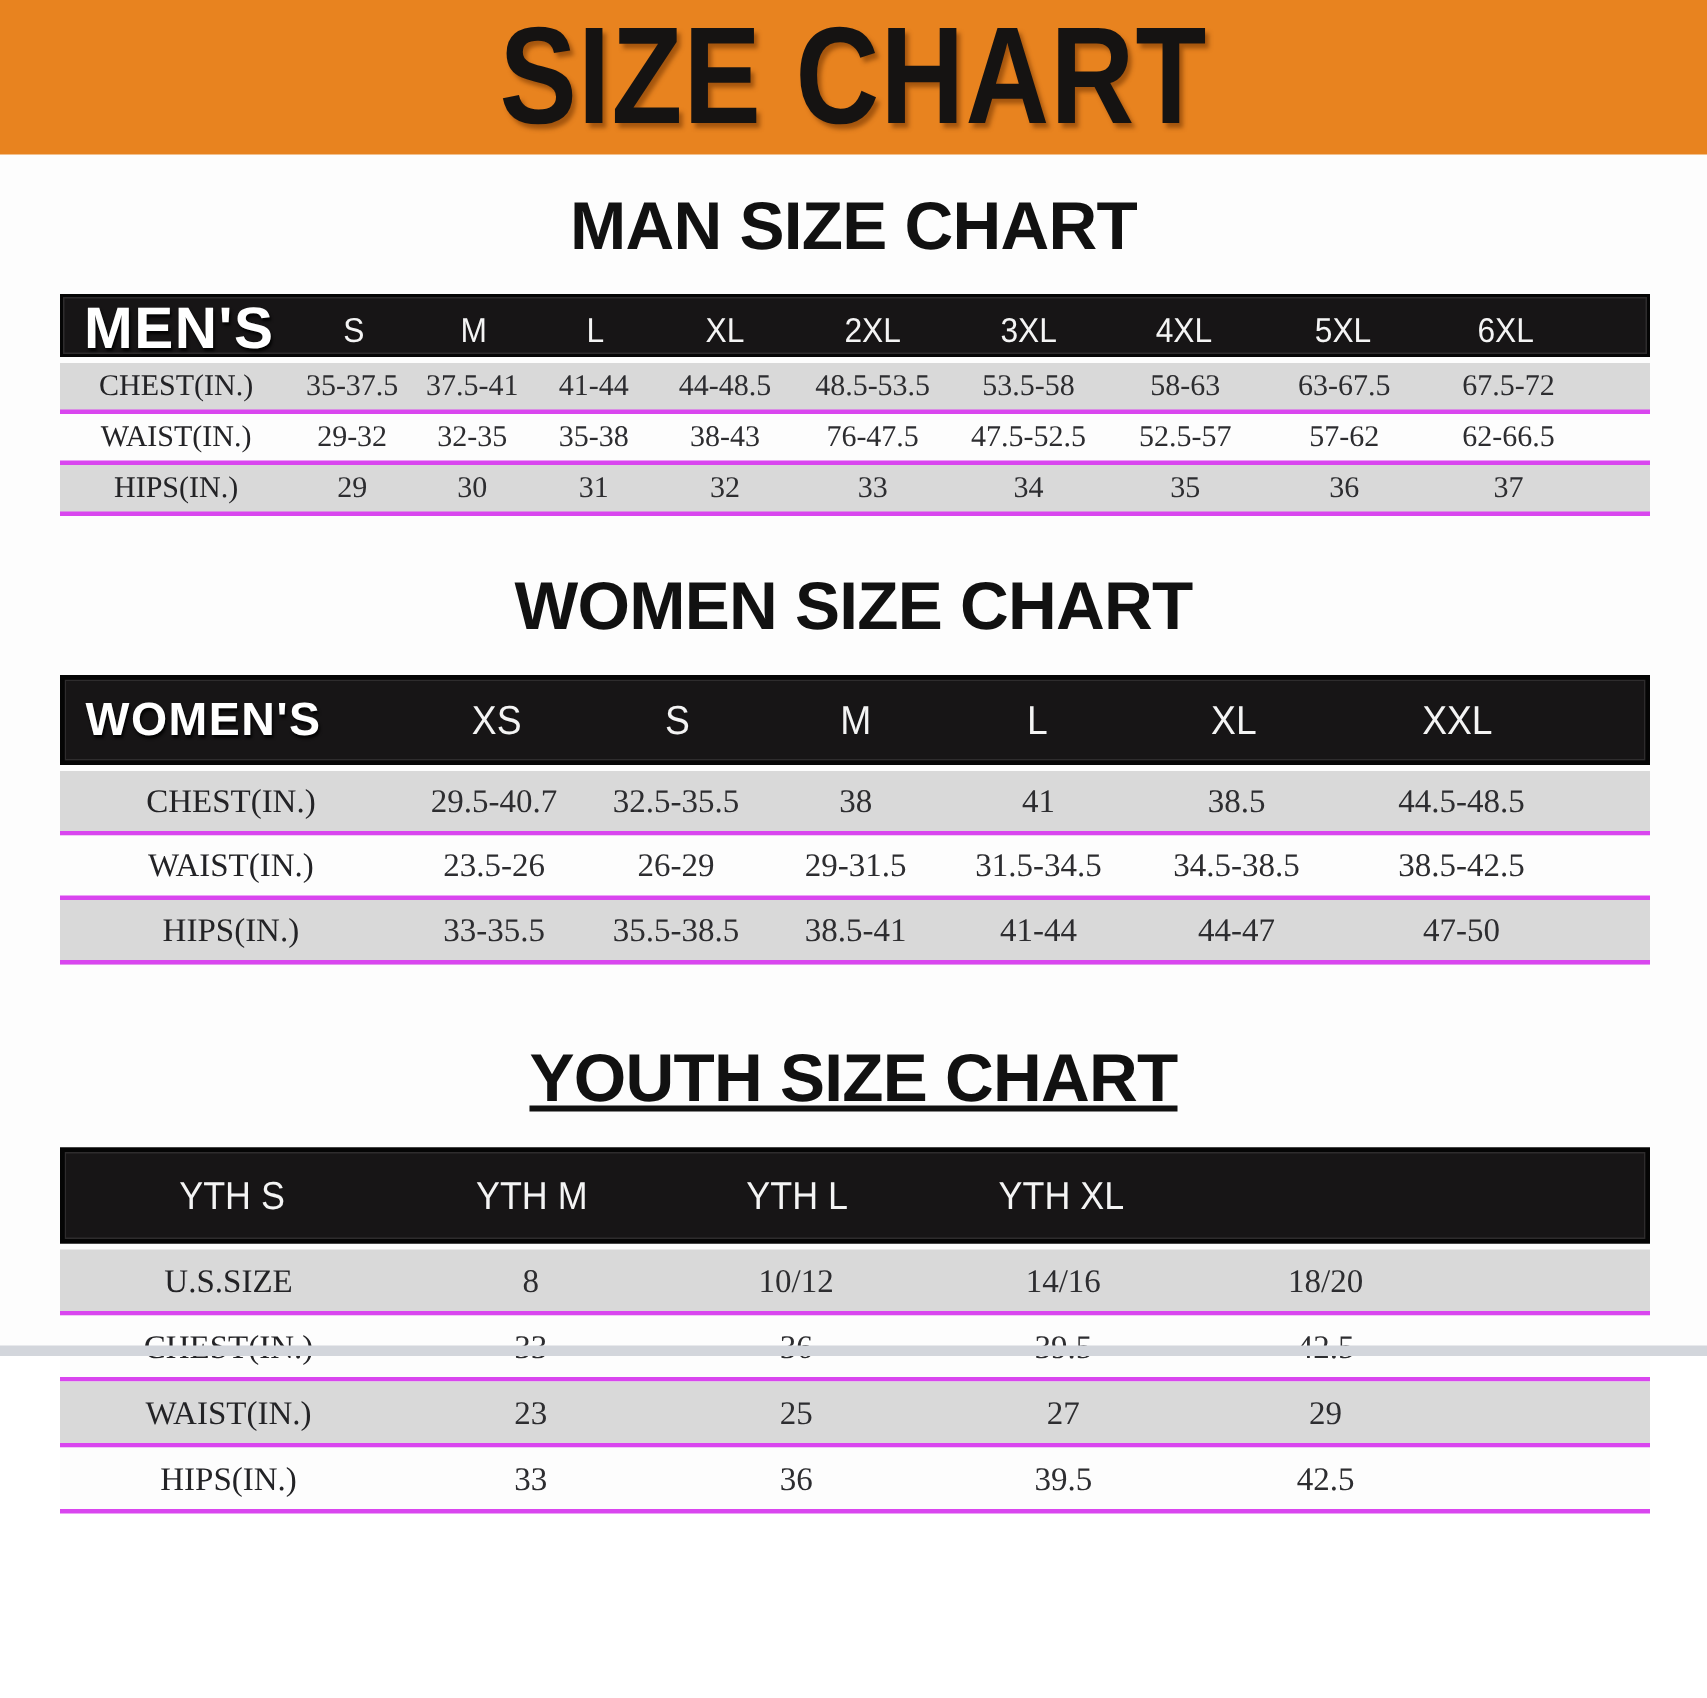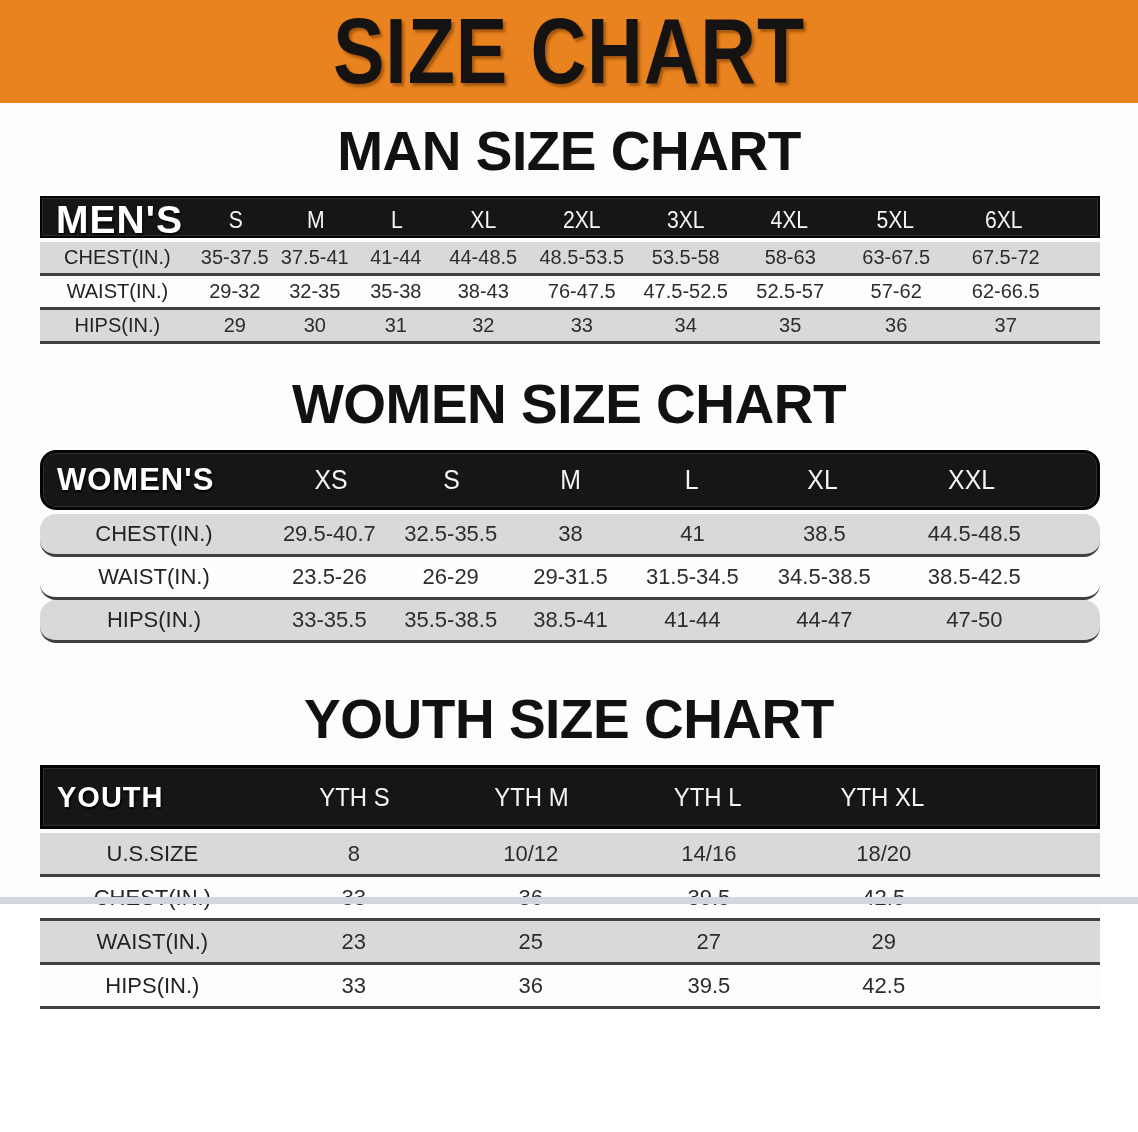--- a/index.html
+++ b/index.html
@@ -10,36 +10,36 @@
   
   .banner { height: 103px; background: #E8831F; display: flex; align-items: center; justify-content: center; }
   .banner h1 {
     font-size: 92px; font-weight: 700; color: #151312; letter-spacing: 1px;
     transform: scaleX(0.84); transform-origin: 50% 50%;
     text-shadow: 3px 3px 3px rgba(110,50,0,0.55); white-space: nowrap; line-height: 103px;
   }
 
   
   .section-heading {
-    text-align: center; font-size: 55px; line-height: 52px; font-weight: 700;
+    text-align: center; font-size: 45px; line-height: 52px; font-weight: 700;
     color: #111; letter-spacing: -0.5px;
   }
   .sec-men   .section-heading { margin-top: 22px; }
   .sec-women .section-heading { margin-top: 34px; }
-  .sec-youth .section-heading { margin-top: 50px; }
+  .sec-youth .section-heading { margin-top: 50px; text-decoration: underline; }
 
   
   .size-table { width: 1060px; margin-left: 40px; }
   .sec-men   .size-table { margin-top: 19px; }
   .sec-women .size-table { margin-top: 20px; }
   .sec-youth .size-table { margin-top: 20px; }
 
   .grid-row { display: grid; align-items: center; }
   .grid-men   .grid-row { grid-template-columns: 14.6% 7.55% 7.55% 7.74% 8.77% 9.81% 9.81% 9.9% 10.1% 10.57% 3.6%; }
-  .grid-women .grid-row { grid-template-columns: 21.5% 11.6% 11.3% 11.3% 11.7% 13.2% 15.1% 4.3%; border-radius: 16px; }
+  .grid-women .grid-row { grid-template-columns: 21.5% 11.6% 11.3% 11.3% 11.7% 13.2% 15.1% 4.3%; }
   .grid-youth .grid-row { grid-template-columns: 21.2% 16.8% 16.6% 17.0% 16.0% 12.4%; }
 
   .t-head {
     background: #171516; color: #f4f4f4; margin-bottom: 4px;
     border: 2px solid #050505;
     box-shadow: inset 0 0 0 1px rgba(255,255,255,0.10);
   }
   .grid-men   .t-head { height: 42px; font-size: 23px; }
   .grid-women .t-head { height: 60px; font-size: 27px; border-width: 3px; }
   .grid-youth .t-head { height: 64px; font-size: 26px; border-width: 3px; }
@@ -48,21 +48,21 @@
     font-weight: 700; color: #fff; padding-left: 14px; letter-spacing: 1px;
     white-space: nowrap; text-shadow: 1px 2px 2px rgba(0,0,0,0.9);
   }
   .grid-men   .group-label { font-size: 39px; }
   .grid-women .group-label { font-size: 31px; }
   .grid-youth .group-label { font-size: 29px; }
 
   .size-col { text-align: center; white-space: nowrap; display: inline-block;
     transform: scaleX(0.92); }
 
-  .t-row { border-bottom: 3px solid #404040; color: #2d2d30; }
+  .t-row { border-bottom: 3px solid #d946ef; color: #2d2d30; font-family: Liberation Serif, serif; }
   .t-row.gray  { background: #D9D9D9; }
   .t-row.white { background: #FDFDFD; }
   .grid-men   .t-row { height: 34px; font-size: 20px; }
   .grid-women .t-row { height: 43px; font-size: 22px; }
   .grid-youth .t-row { height: 44px; font-size: 22px; }
 
   .row-label { text-align: center; color: #232326; white-space: nowrap; }
   .cell { text-align: center; white-space: nowrap; }
 
   
@@ -183,21 +183,20 @@
             <span class="cell">44-47</span>
             <span class="cell">47-50</span>
             <span class="spacer"></span>
           </div>
         </div>
       </section>
       <section class="size-section sec-youth">
         <h2 class="section-heading">YOUTH SIZE CHART</h2>
         <div class="size-table grid-youth">
           <div class="t-head grid-row">
-            <span class="group-label">YOUTH</span>
             <span class="size-col">YTH S</span>
             <span class="size-col">YTH M</span>
             <span class="size-col">YTH L</span>
             <span class="size-col">YTH XL</span>
             <span class="spacer"></span>
           </div>
           <div class="t-row grid-row gray">
             <span class="row-label">U.S.SIZE</span>
             <span class="cell">8</span>
             <span class="cell">10/12</span>

